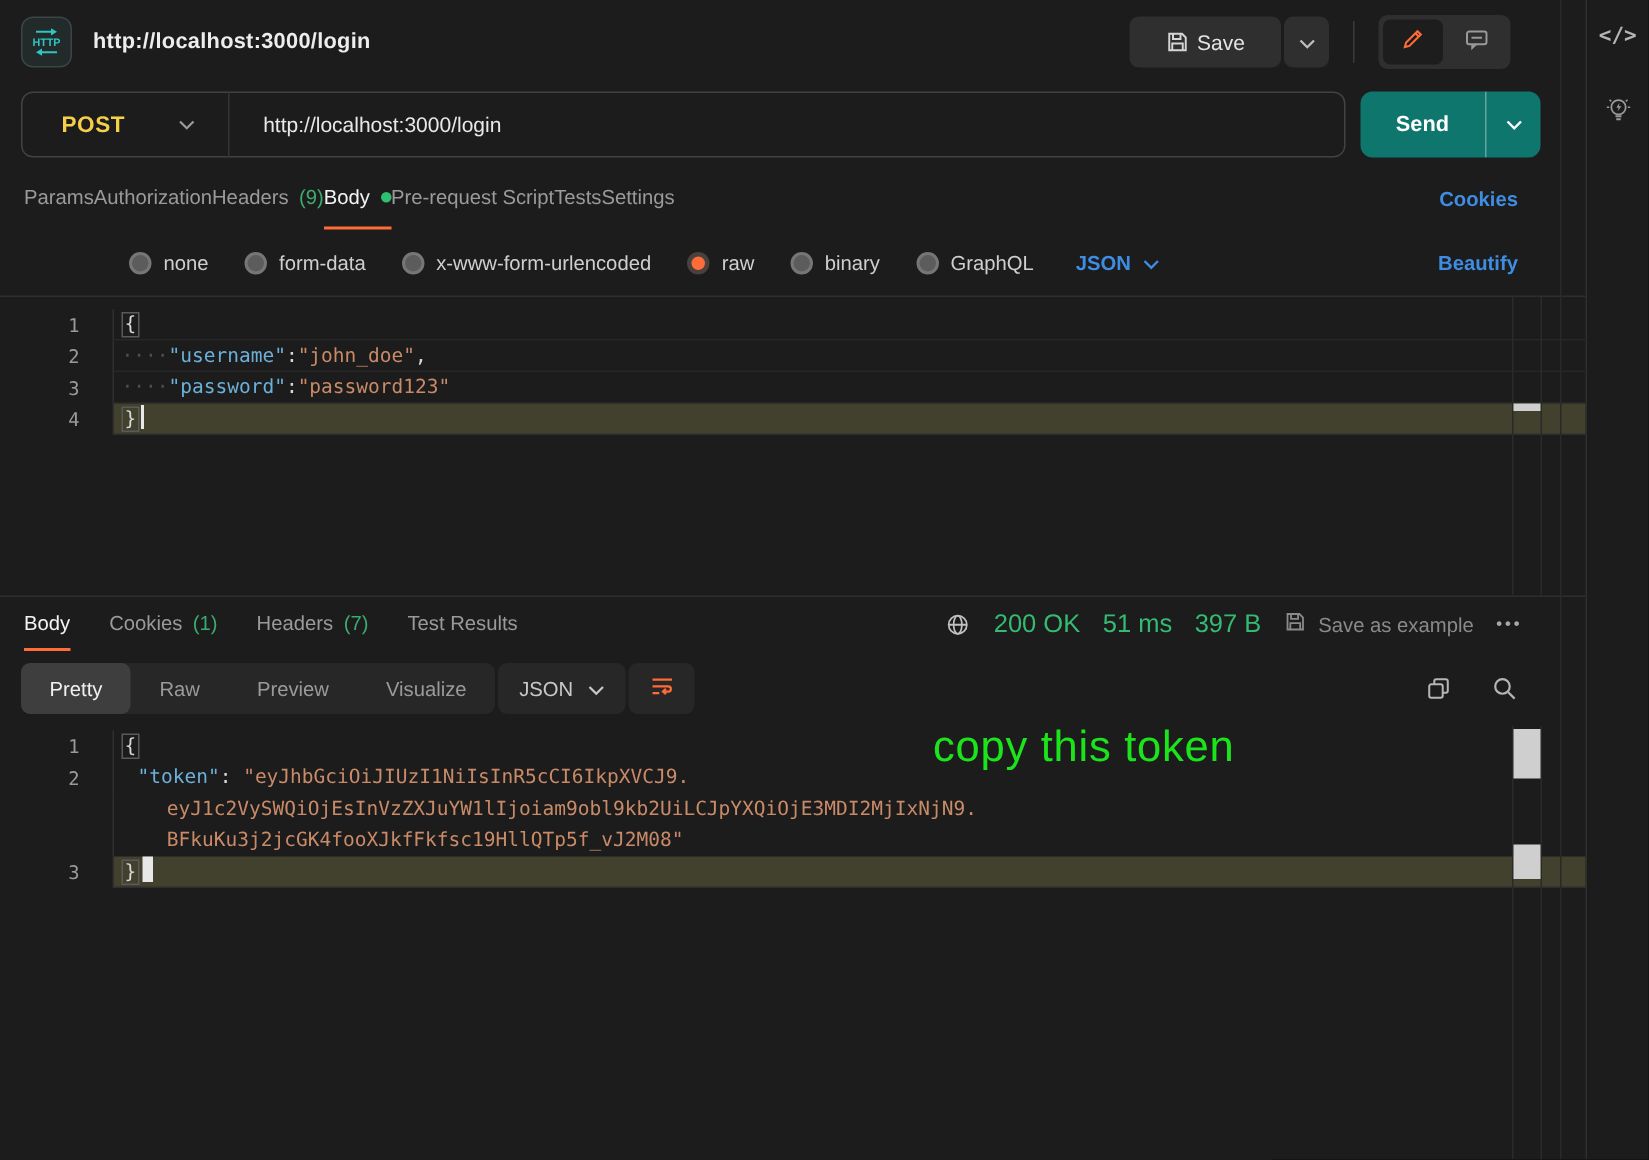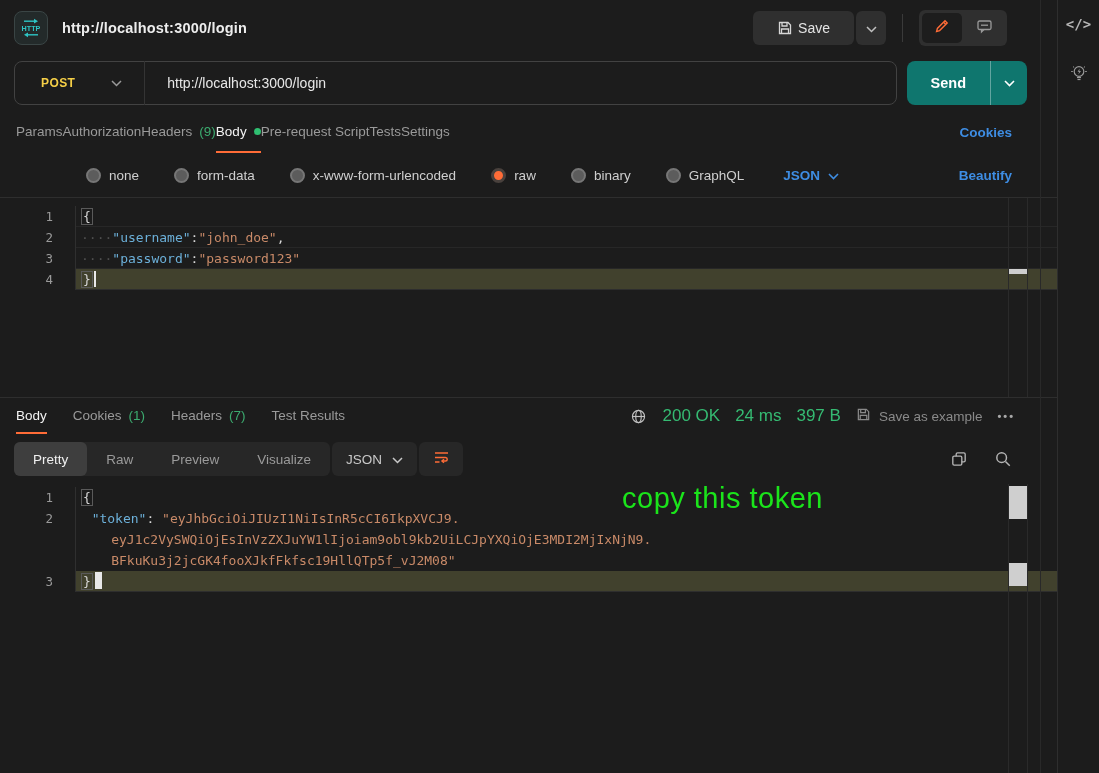--- a/index.html
+++ b/index.html
@@ -27,39 +27,39 @@
   .top-sep { width:1px; height:28px; background:#3a3a3a; margin:0 16px; }
   .edit-group { background:#2f2f2f; border-radius:6px; padding:3px; display:flex; gap:2px; }
   .icon-cell { width:40px; height:30px; border-radius:5px; display:flex; align-items:center; justify-content:center; cursor:pointer; }
   .icon-cell.active { background:#1d1d1d; }
   .code-glyph { font-family:"DejaVu Sans Mono", monospace; font-size:14px; font-weight:700; color:#b5b5b5; cursor:pointer; }
   .bulb-wrap { margin-top:30px; cursor:pointer; }
 
   
   .req-row { height:56px; display:flex; align-items:center; padding:0 30px 0 14px; gap:10px; flex:none; }
   .url-box { flex:1; height:44px; border:1px solid #424242; border-radius:8px; display:flex; align-items:center; background:#1c1c1c; }
-  .method { color:#f5cf47; font-weight:700; font-size:12px; letter-spacing:.4px; margin-left:26px; cursor:pointer; }
+  .method { color:#f5cf47; font-weight:700; font-size:15px; letter-spacing:.4px; margin-left:26px; cursor:pointer; }
   .method-caret { margin-left:36px; cursor:pointer; display:flex; }
   .url-sep { width:1px; height:44px; background:#343434; margin-left:22px; }
   .url-text { margin-left:22px; font-size:14px; color:#e8e8e8; }
   .send-btn { height:44px; border-radius:8px; background:#0f766e; color:#fff; display:flex; overflow:hidden; flex:none; cursor:pointer; }
   .send-main { padding:0 24px; display:flex; align-items:center; font-weight:700; font-size:14.5px; }
   .send-caret { width:37px; display:flex; align-items:center; justify-content:center; border-left:1px solid rgba(255,255,255,.35); }
 
   
   .tabs-row { height:42px; display:flex; align-items:stretch; padding:0 45px 0 16px; flex:none; }
   .rtab { display:flex; align-items:center; gap:7px; color:#9a9a9a; cursor:pointer;
     border-bottom:2.5px solid transparent; }
   .rtab.active { color:#f3f3f3; border-bottom-color:#ff6c37; }
   .tab-count { color:#3cab6f; }
   .mod-dot { width:7px; height:7px; border-radius:50%; background:#2fbf71; }
   .cookies-link { margin-left:auto; align-self:center; color:#3e8de3; font-weight:700; cursor:pointer; }
 
   
-  .radio-row { height:44px; display:flex; align-items:center; padding:0 45px 0 86px; gap:35px; flex:none; }
+  .radio-row { height:44px; display:flex; align-items:center; padding:0 45px 0 86px; gap:24px; flex:none; }
   .radio-opt { display:flex; align-items:center; gap:8px; cursor:pointer; color:#cfcfcf; }
   .radio { width:15px; height:15px; border-radius:50%; background:#5c5c5c; border:2px solid #767676; flex:none; }
   .radio.sel { background:#ff6c37; border:3.5px solid #49413d; }
   .lang-select { display:flex; align-items:center; gap:8px; color:#3e8de3; font-weight:700; cursor:pointer; margin-left:4px; }
   .beautify-link { margin-left:auto; color:#3e8de3; font-weight:700; cursor:pointer; }
 
   
   .editor { position:relative; font-family:"DejaVu Sans Mono", monospace; font-size:13px; flex:none; }
   .req-editor { height:200px; border-top:1px solid #2e2e2e; padding-top:8px; }
   .crow { display:flex; height:21px; line-height:21px; }
@@ -282,21 +282,21 @@
           </div>
         <div class="resp-meta">
           <span class="icon-btn">
             <svg width="17" height="17" viewBox="0 0 16 16" fill="none" stroke="#c0c0c0" stroke-width="1.1">
               <circle cx="8" cy="8" r="5.7"></circle>
                 <ellipse cx="8" cy="8" rx="2.6" ry="5.7"></ellipse>
                 <path d="M2.3 8 H13.7"></path>
             </svg>
           </span>
           <span class="green">200 OK</span>
-          <span class="green">24 ms</span>
+          <span class="green">51 ms</span>
           <span class="green">397 B</span>
           <span class="save-example dim">
             <span>
               <svg width="15" height="15" viewBox="0 0 16 16" fill="none" stroke="#8a8a8a" stroke-width="1.3">
                 <path d="M2.5 2.5 H11 L13.5 5 V13.5 H2.5 Z"></path>
                   <path d="M5 2.5 V6 H10 V2.5"></path>
                   <path d="M4.5 13.5 V9 H11.5 V13.5"></path>
               </svg>
             </span>
             <span>Save as example</span>

